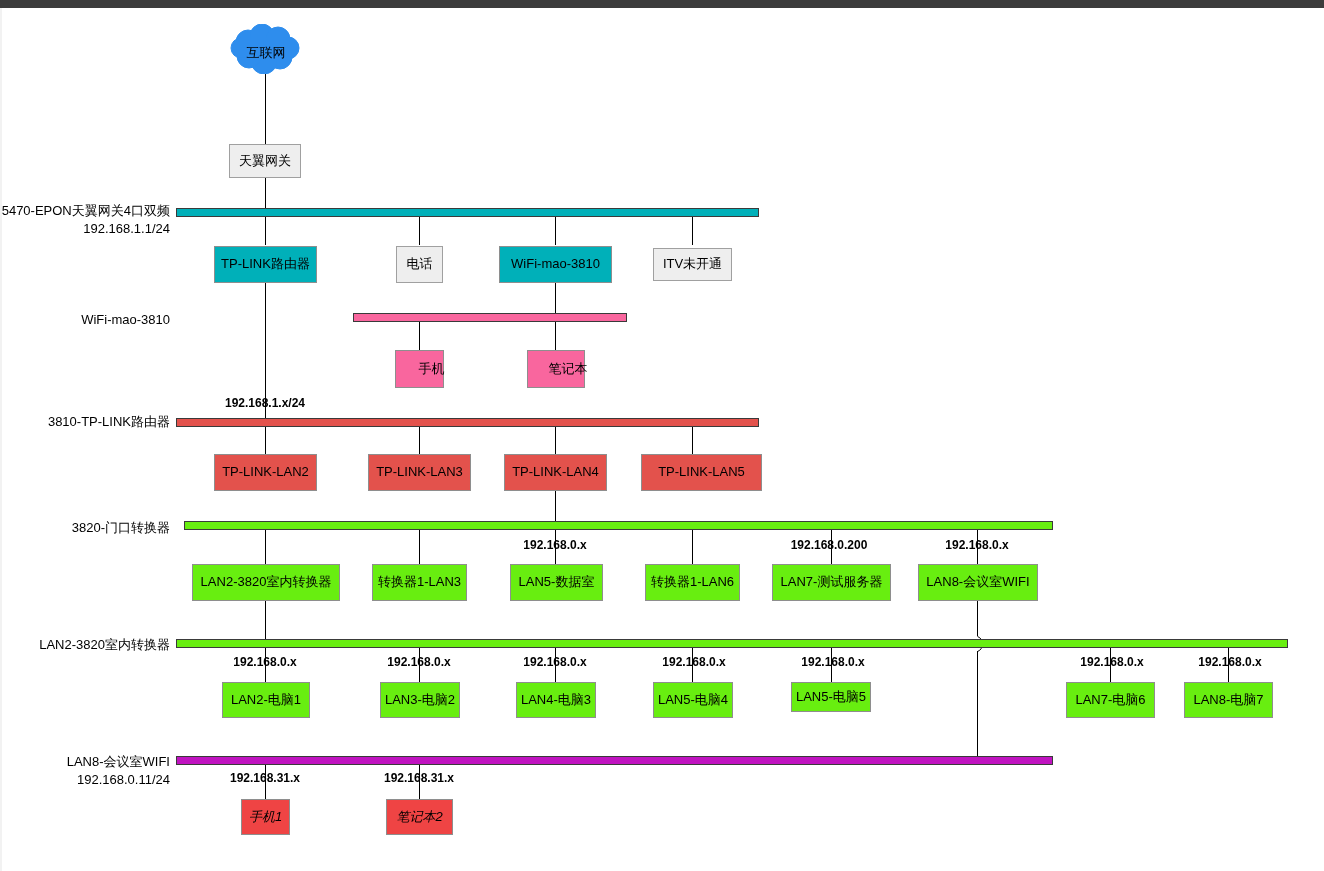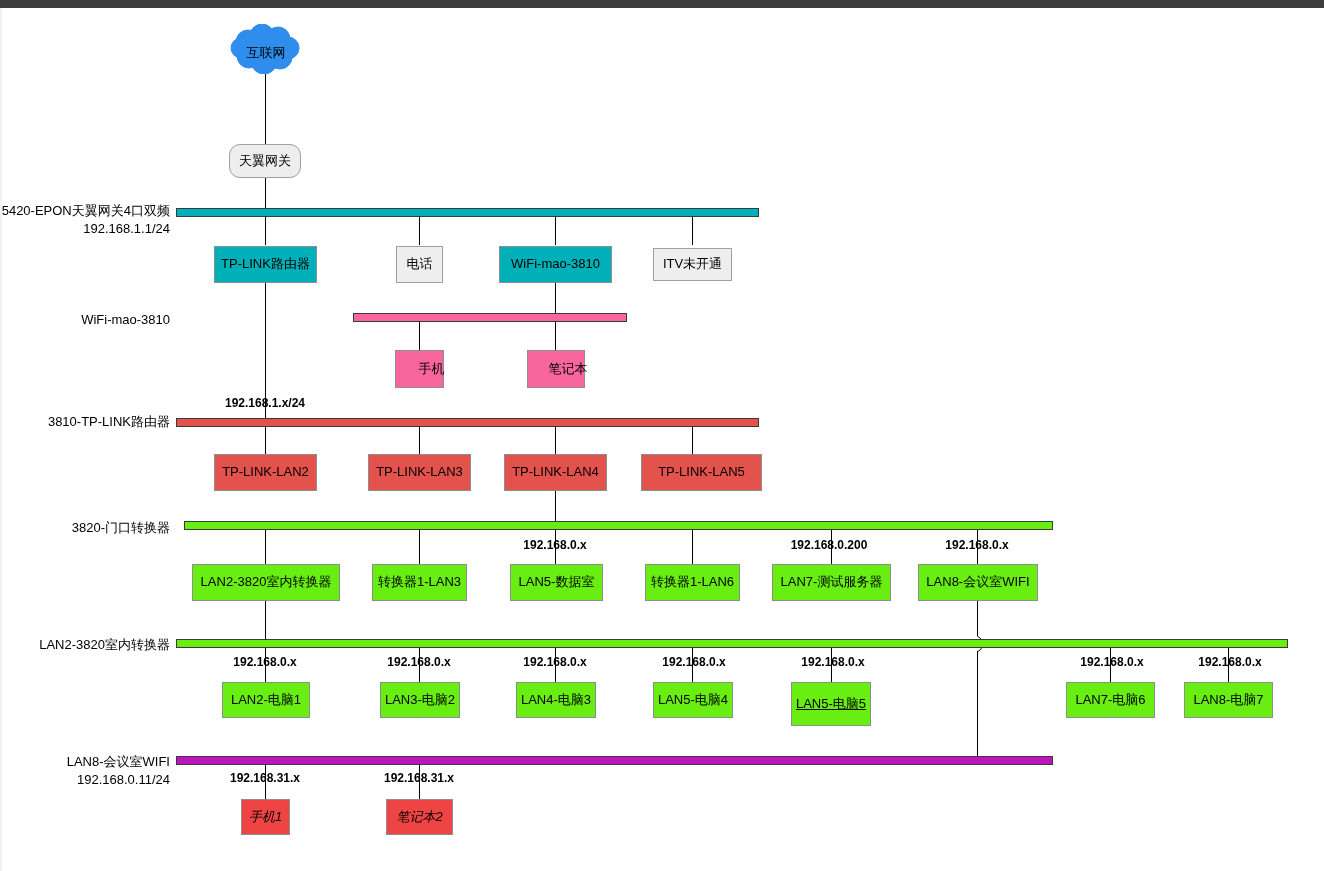--- a/index.html
+++ b/index.html
@@ -129,26 +129,26 @@
         <circle cx="21" cy="32" r="12"></circle>
         <circle cx="13" cy="24" r="10"></circle>
         <rect x="13" y="14" width="50" height="22"></rect>
       </g>
     </svg>
   </div>
   <div class="cloud-text" style="left:266px; top:44px;">互联网</div>
 
   <div class="vline" style="left:265px; top:74px; height:70px;"></div>
 
-  <div class="node grey" style="left:229px; top:144px; width:72px; height:34px;border-radius:11px;">天翼网关</div>
+  <div class="node grey" style="left:229px; top:144px; width:72px; height:34px;">天翼网关</div>
 
   <div class="vline" style="left:265px; top:178px; height:32px;"></div>
 
   <div class="buslabel" style="left:0px; top:202px; width:170px;">
-    <div>5420-EPON天翼网关4口双频</div>
+    <div>5470-EPON天翼网关4口双频</div>
     <div>192.168.1.1/24</div>
   </div>
   <div class="bus teal" style="left:176px; top:208px; width:583px;"></div>
 
   <div class="vline" style="left:265px; top:217px; height:28px;"></div>
   <div class="vline" style="left:419px; top:217px; height:28px;"></div>
   <div class="vline" style="left:555px; top:217px; height:28px;"></div>
   <div class="vline" style="left:692px; top:217px; height:28px;"></div>
 
   <div class="node teal" style="left:214px; top:246px; width:103px; height:37px;">TP-LINK路由器</div>
@@ -240,21 +240,21 @@
   <div class="iplabel" style="left:555px; top:655px;">192.168.0.x</div>
   <div class="iplabel" style="left:694px; top:655px;">192.168.0.x</div>
   <div class="iplabel" style="left:833px; top:655px;">192.168.0.x</div>
   <div class="iplabel" style="left:1112px; top:655px;">192.168.0.x</div>
   <div class="iplabel" style="left:1230px; top:655px;">192.168.0.x</div>
 
   <div class="node green" style="left:222px;  top:682px; width:88px; height:36px;">LAN2-电脑1</div>
   <div class="node green" style="left:380px;  top:682px; width:80px; height:36px;">LAN3-电脑2</div>
   <div class="node green" style="left:516px;  top:682px; width:80px; height:36px;">LAN4-电脑3</div>
   <div class="node green" style="left:653px;  top:682px; width:80px; height:36px;">LAN5-电脑4</div>
-  <div class="node green" style="left:791px;  top:682px; width:80px; height:44px;text-decoration:underline;">LAN5-电脑5</div>
+  <div class="node green" style="left:791px;  top:682px; width:80px; height:30px;">LAN5-电脑5</div>
   <div class="node green" style="left:1066px; top:682px; width:89px; height:36px;">LAN7-电脑6</div>
   <div class="node green" style="left:1184px; top:682px; width:89px; height:36px;">LAN8-电脑7</div>
 
   <div class="buslabel" style="left:0px; top:753px; width:170px;">
     <div>LAN8-会议室WIFI</div>
     <div>192.168.0.11/24</div>
   </div>
   <div class="bus purple" style="left:176px; top:756px; width:877px;"></div>
 
   <div class="vline" style="left:265px; top:765px; height:34px;"></div>

